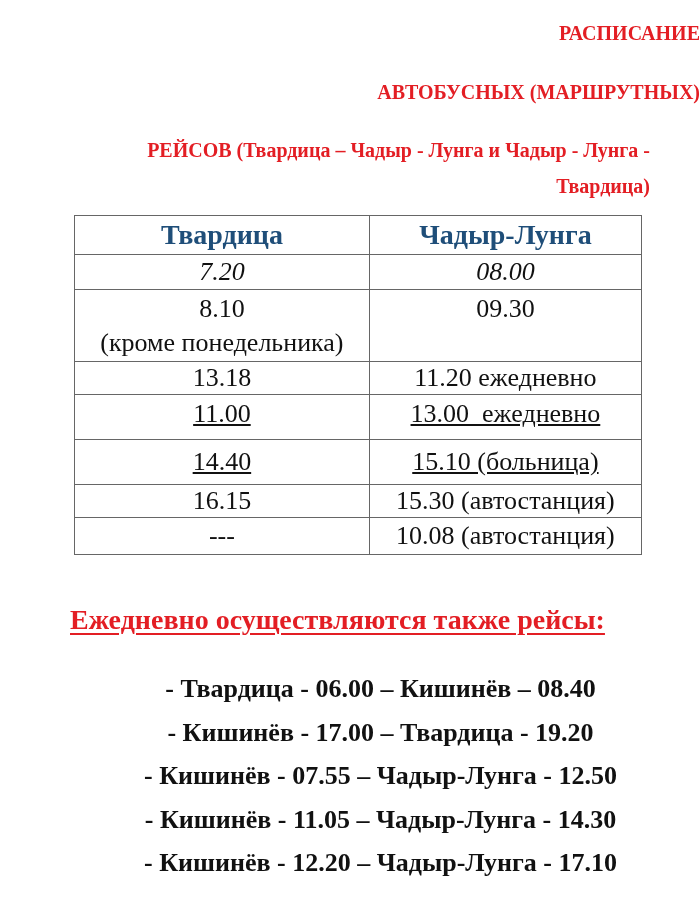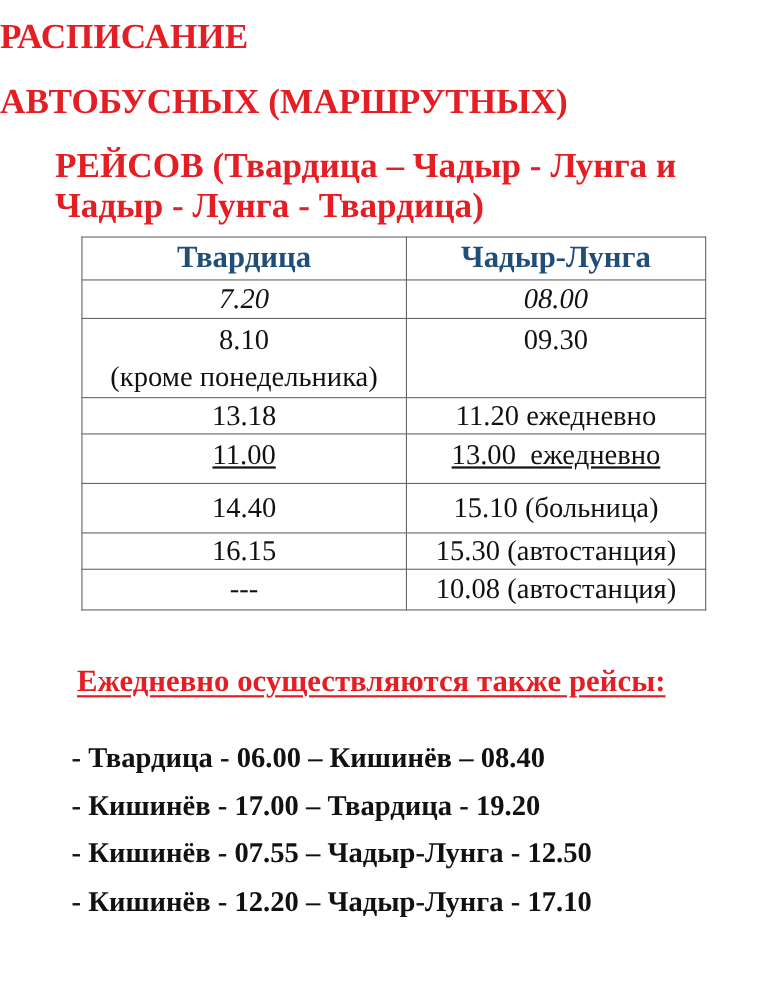--- a/index.html
+++ b/index.html
@@ -14,24 +14,24 @@
     width: 700px; height: 915px;
     background: var(--page_bg);
     font-family: "Liberation Serif", "DejaVu Serif", serif;
     color: var(--text_black);
     overflow: hidden;
   }
   .page { width: 700px; height: 915px; padding-top: 14px; }
 
   
   .title-line {
-    text-align: left;
+    text-align: right;
     color: var(--title_red);
     font-weight: bold;
-    font-size: 32px;
+    font-size: 20px;
     line-height: 38px;
   }
   .title-line + .title-line { margin-top: 21px; }
   .title-line.wrap2 { line-height: 36px; width: 600px; margin-left: 50px; }
 
   
   table.schedule {
     border-collapse: collapse;
     table-layout: fixed;
     width: 568px;
@@ -52,38 +52,38 @@
     color: var(--header_blue);
     font-size: 28px;
     font-weight: bold;
     height: 39px;
   }
   tr.r1 td { height: 35px; font-style: italic; }
   tr.r2 td { height: 72px; vertical-align: top; line-height: 34px; padding-top: 2px; }
   tr.r3 td { height: 35px; }
   tr.r4 td { height: 33px; }
   tr.r5 td { height: 45px; vertical-align: top; padding-top: 4px; text-decoration: underline; }
-  tr.r6 td { height: 45px; }
+  tr.r6 td { height: 45px; text-decoration: underline; }
   tr.r7 td { height: 33px; }
   tr.r8 td { height: 37px; }
 
   
   .subheading {
     margin: 48px 0 1px 70px;
     color: var(--title_red);
     font-weight: bold;
     font-size: 28px;
     line-height: 34px;
     text-decoration: underline;
     text-decoration-thickness: 2px;
     text-underline-offset: 4px;
   }
 
   
-  .routes { margin: 30px 4px 0 65px; list-style: none; }
+  .routes { margin: 30px 4px 0 65px; list-style: none; text-align: center; }
   .routes li {
     font-weight: bold;
     font-size: 26px;
     line-height: 43.5px;
     white-space: pre;
   }
 </style>
 </head>
 <body>
 
@@ -133,16 +133,17 @@
     </tr>
   </tbody>
     </table>
 
   <div class="subheading">Ежедневно осуществляются также рейсы:</div>
 
   <ul class="routes">
     <li>- Твардица - 06.00 – Кишинёв – 08.40</li>
     <li>- Кишинёв - 17.00 – Твардица - 19.20</li>
     <li>- Кишинёв - 07.55 – Чадыр-Лунга - 12.50</li>
+    <li>- Кишинёв - 11.05 – Чадыр-Лунга - 14.30</li>
     <li>- Кишинёв - 12.20 – Чадыр-Лунга - 17.10</li>
   </ul>
 
 </div>
 
 </body></html>

